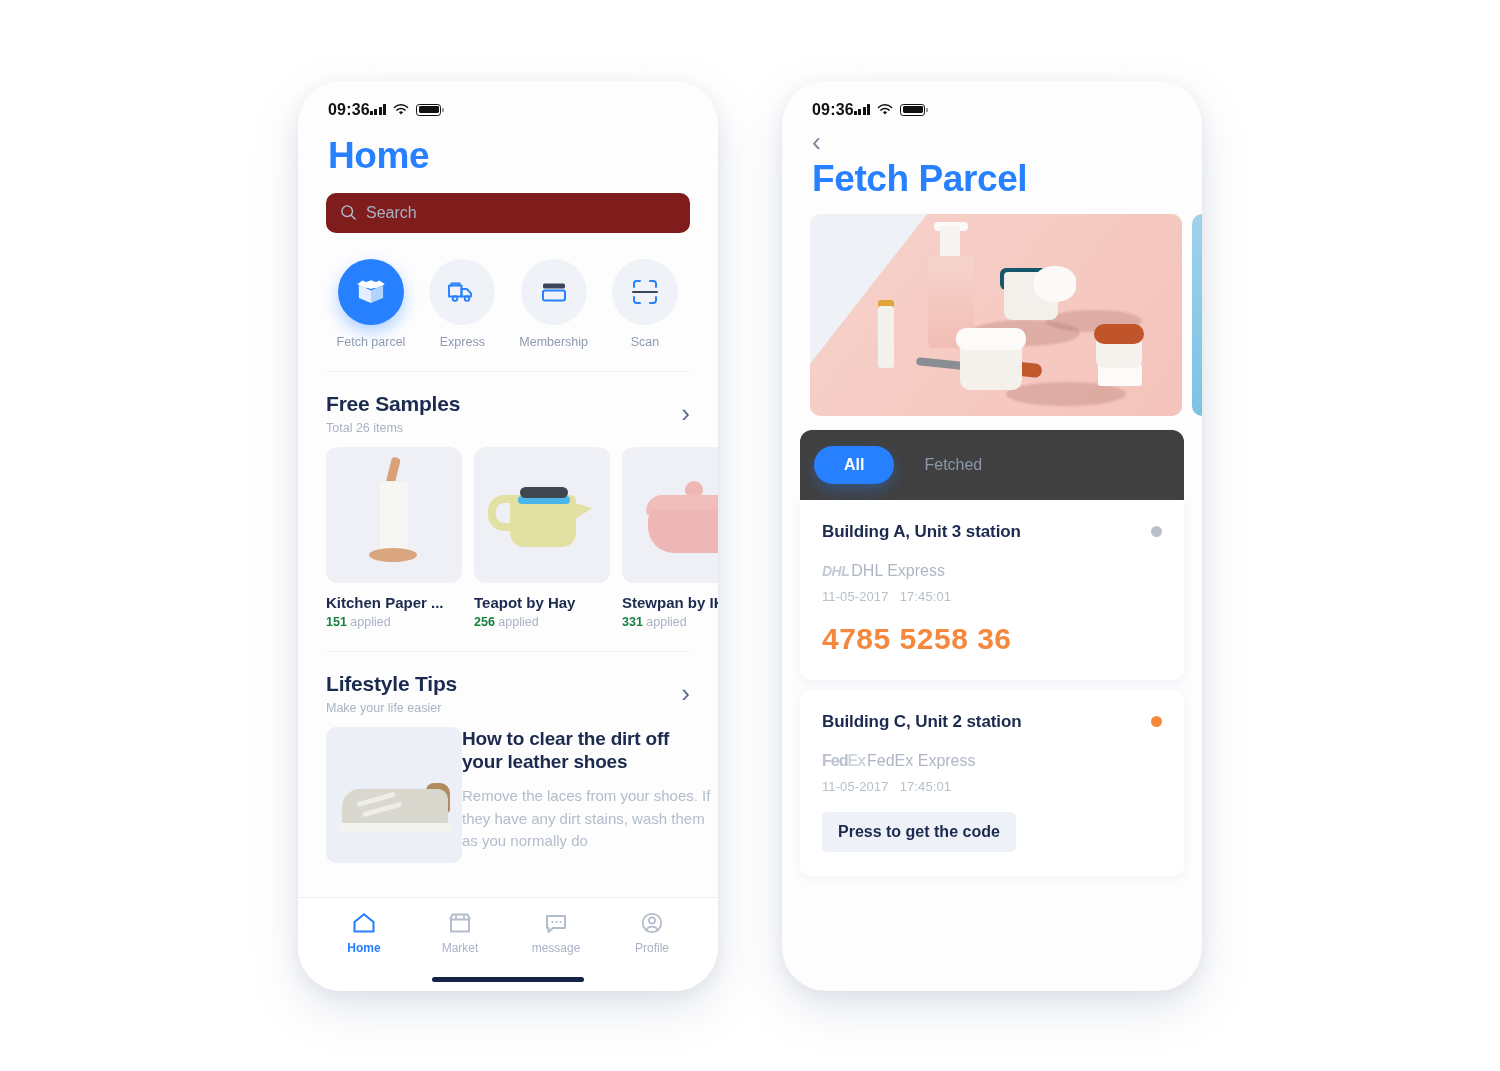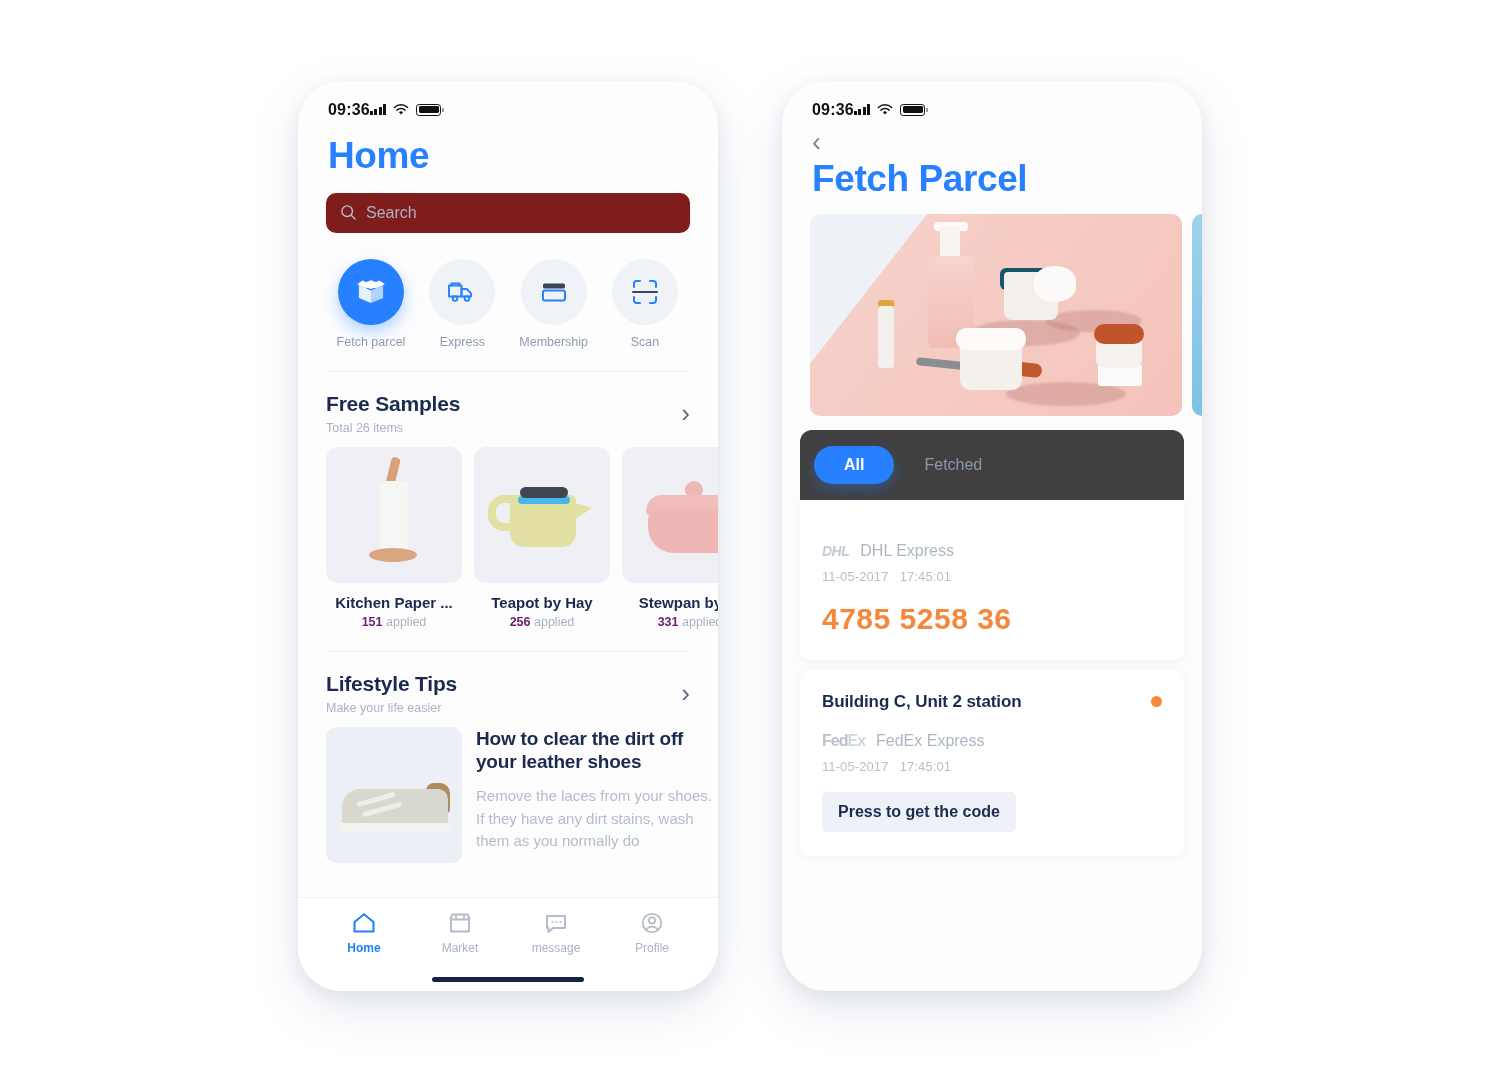--- a/index.html
+++ b/index.html
@@ -91,34 +91,34 @@
   .divider { height: 1px; background: #eceff4; margin: 0 28px; }
 
   .section-head {
     display: flex; align-items: flex-start; justify-content: space-between;
     padding: 20px 28px 0 28px;
   }
   .section-title { font-size: 21px; font-weight: bold; color: #1b2a4e; letter-spacing: -.2px; }
   .section-sub { font-size: 12.5px; color: #aab3c4; margin-top: 5px; }
   .chev-right { color: #5c6b86; font-size: 26px; line-height: 1; font-weight: 300; padding-top: 8px; }
 
-  .sample-row { display: flex; gap: 12px; padding: 12px 0 0 28px; text-align: center; }
+  .sample-row { display: flex; gap: 12px; padding: 12px 0 0 28px; }
   .sample { width: 136px; flex: none; }
   .sample-img {
     width: 136px; height: 136px; border-radius: 12px;
     background: #eef0f5; position: relative; overflow: hidden;
   }
   .sample-name {
     font-size: 15px; color: #1b2a4e; font-weight: bold; margin-top: 11px;
     white-space: nowrap; overflow: hidden;
   }
   .sample-applied { font-size: 12.5px; color: #aab3c4; margin-top: 4px; }
-  .sample-applied b { color: #701a75; font-weight: bold; }
-
-  .tips-body { display: flex; gap: 14px; padding: 12px 0 0 28px; }
+  .sample-applied b { color: #15803d; font-weight: bold; }
+
+  .tips-body { display: flex; padding: 12px 0 0 28px; }
   .tips-img { width: 136px; height: 136px; border-radius: 10px; background: #eceff5; flex: none; position: relative; overflow: hidden; }
   .tips-text { flex: 1; padding-right: 4px; }
   .tips-h { font-size: 19px; font-weight: bold; color: #1b2a4e; line-height: 1.26; letter-spacing: -.2px; }
   .tips-p { font-size: 15px; color: #b3bccb; line-height: 1.5; margin-top: 11px; }
 
   
   .tabbar {
     flex: none; height: 72px; background: #fff;
     border-top: 1px solid #eef1f5;
     display: flex; align-items: center; justify-content: space-around;
@@ -169,21 +169,21 @@
     margin: 10px 18px 0 18px; background: #fff; border-radius: 10px;
     padding: 22px 22px 24px 22px;
     box-shadow: 0 2px 10px rgba(130,145,175,.10);
   }
   .parcel-head { display: flex; align-items: center; justify-content: space-between; }
   .parcel-station { font-size: 17px; font-weight: bold; color: #1b2a4e; letter-spacing: -.1px; }
   .dot { width: 11px; height: 11px; border-radius: 50%; }
   .dot.grey { background: #b9c0cc; }
   .dot.orange { background: #F5883C; }
 
-  .carrier-row { display: flex; align-items: center; gap: 11px; margin-top: 20px; }
+  .carrier-row { display: flex; align-items: center; gap: 2px; margin-top: 20px; }
   .carrier-name { font-size: 16px; color: #aeb6c4; }
   .dhl-logo {
     font-size: 14px; font-weight: bold; font-style: italic; color: #c3cad6;
     letter-spacing: -.5px;
   }
   .fedex-logo { font-size: 16px; font-weight: bold; letter-spacing: -1px; }
   .fedex-logo .a { color: #b9c1ce; }
   .fedex-logo .b { color: #cfd5df; }
   .parcel-time { font-size: 13px; color: #b7bfcc; margin-top: 9px; letter-spacing: .1px; }
   .parcel-code {
@@ -508,20 +508,24 @@
       </div>
       <div class="banner2"></div>
     </div>
 
     <div class="filter-card">
       <div class="pill active">All</div>
       <div class="pill">Fetched</div>
     </div>
 
     <div class="parcel-card" style="margin-top:0;border-radius:0 0 10px 10px;">
+      <div class="parcel-head">
+        <div class="parcel-station">Building A, Unit 3 station</div>
+        <div class="dot grey"></div>
+      </div>
       <div class="carrier-row">
         <span class="dhl-logo">DHL</span>
         <span class="carrier-name">DHL Express</span>
       </div>
       <div class="parcel-time">
         <span>11-05-2017</span>&nbsp;&nbsp;
         <span>17:45:01</span>
       </div>
       <div class="parcel-code">4785  5258  36</div>
     </div>

